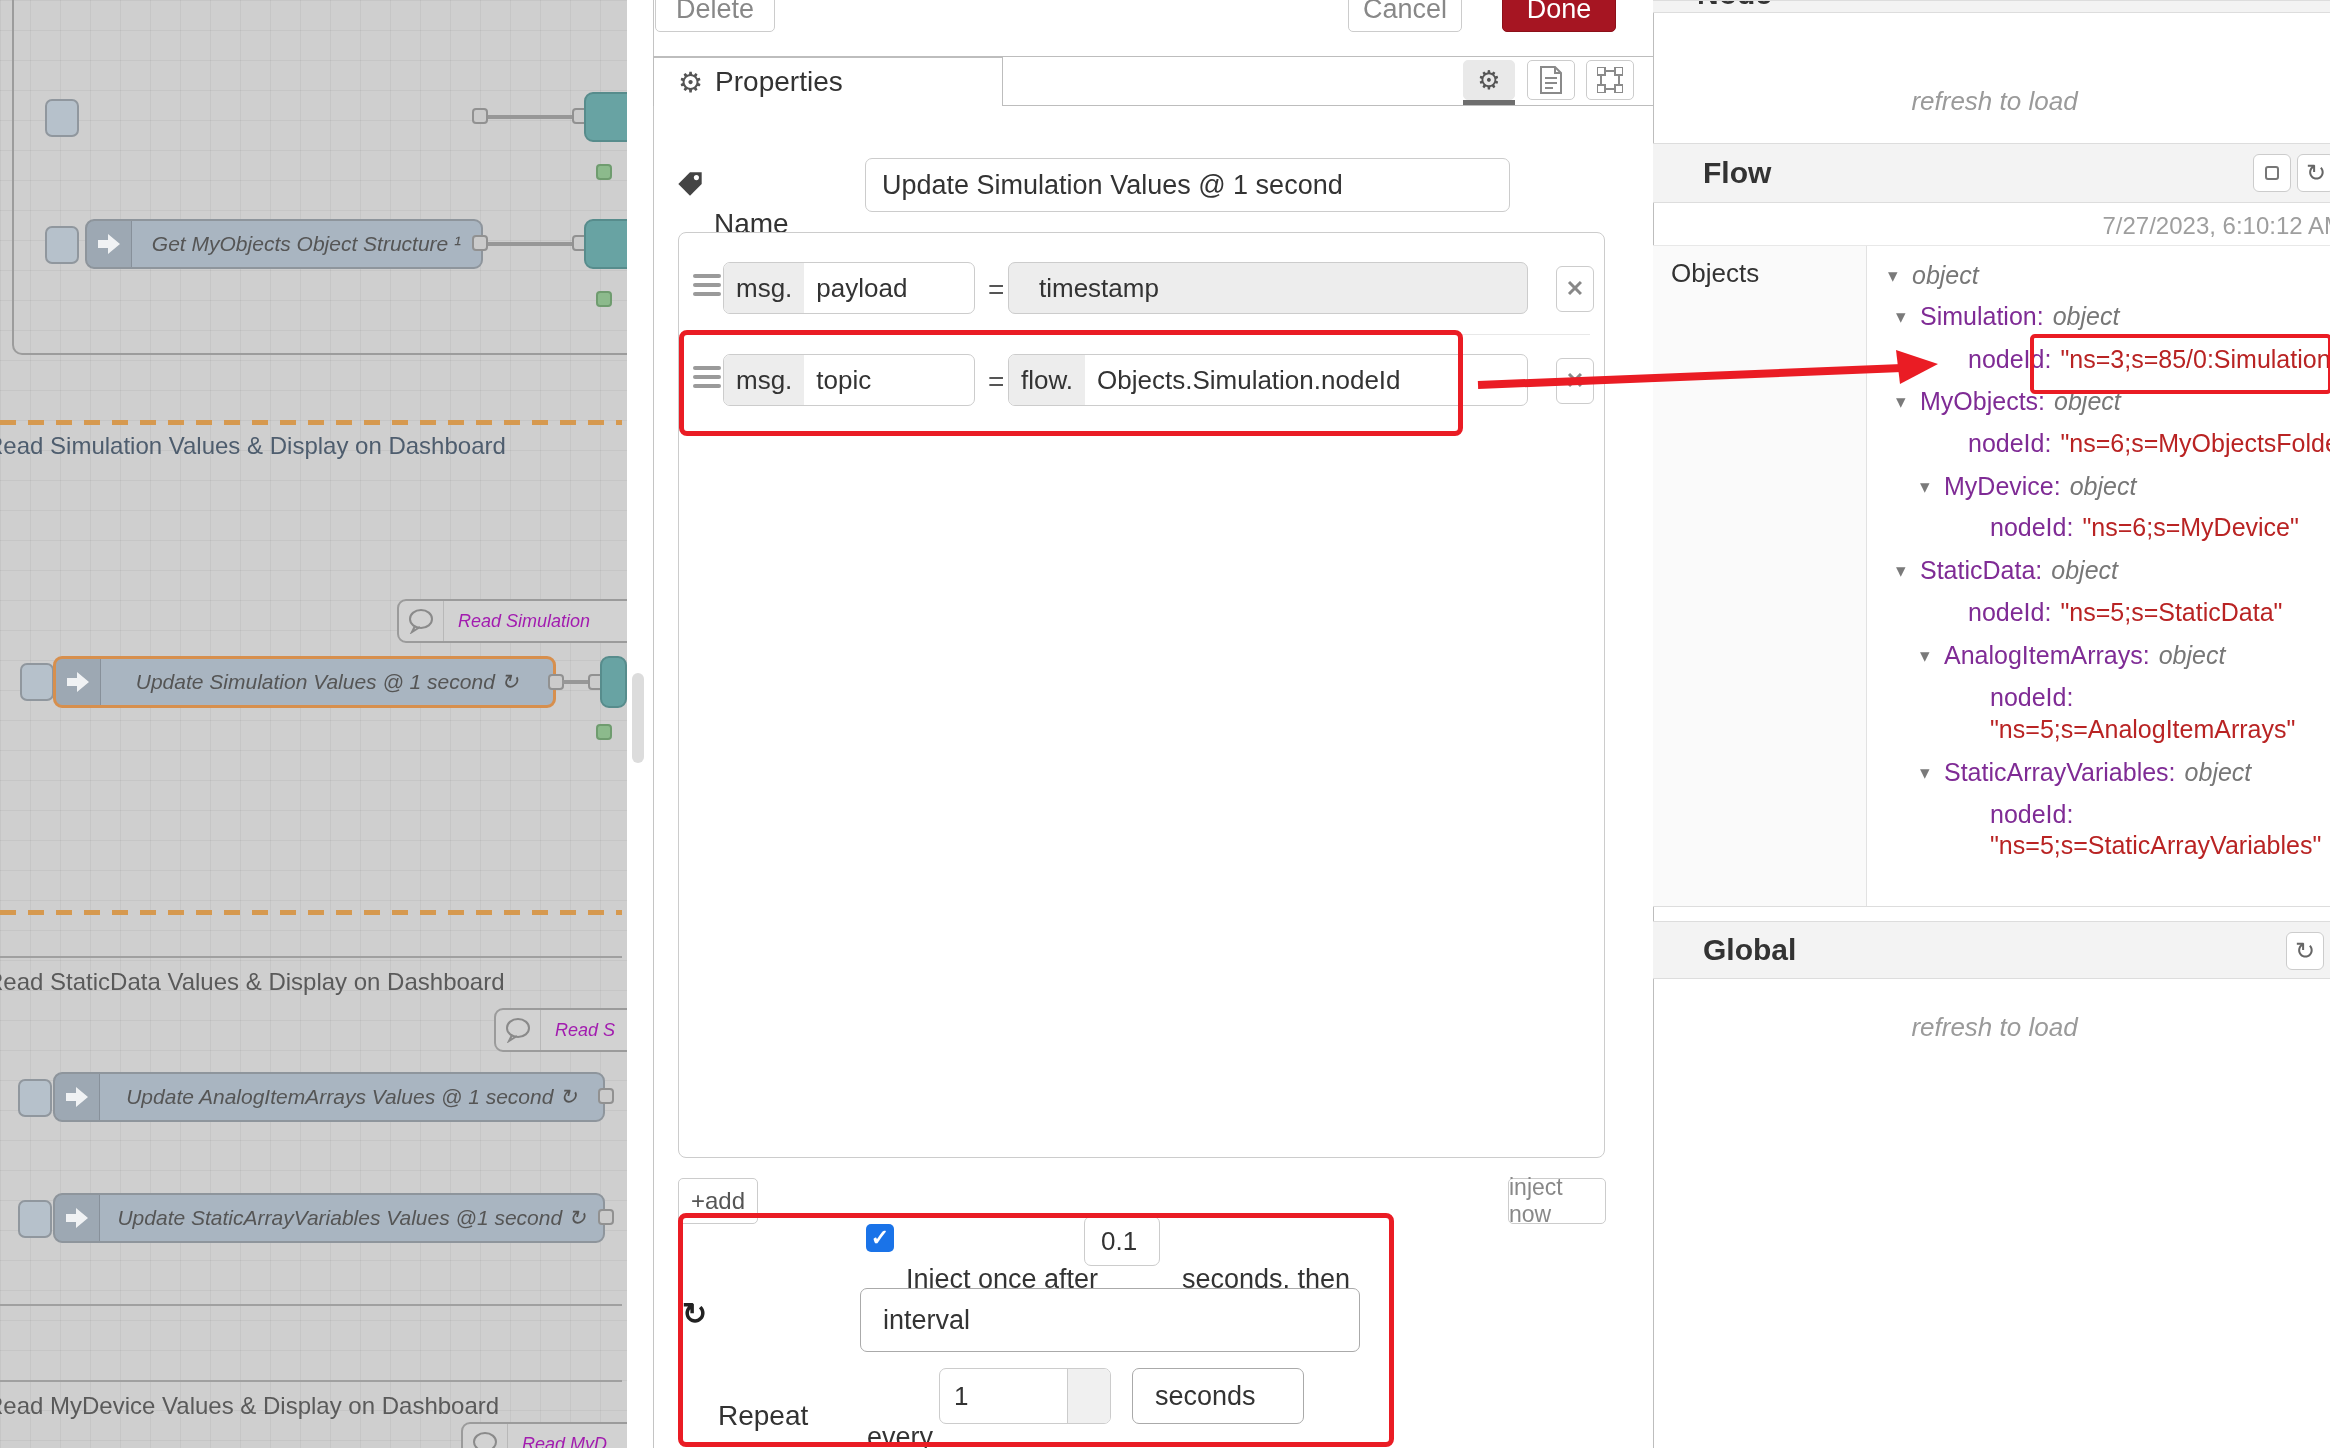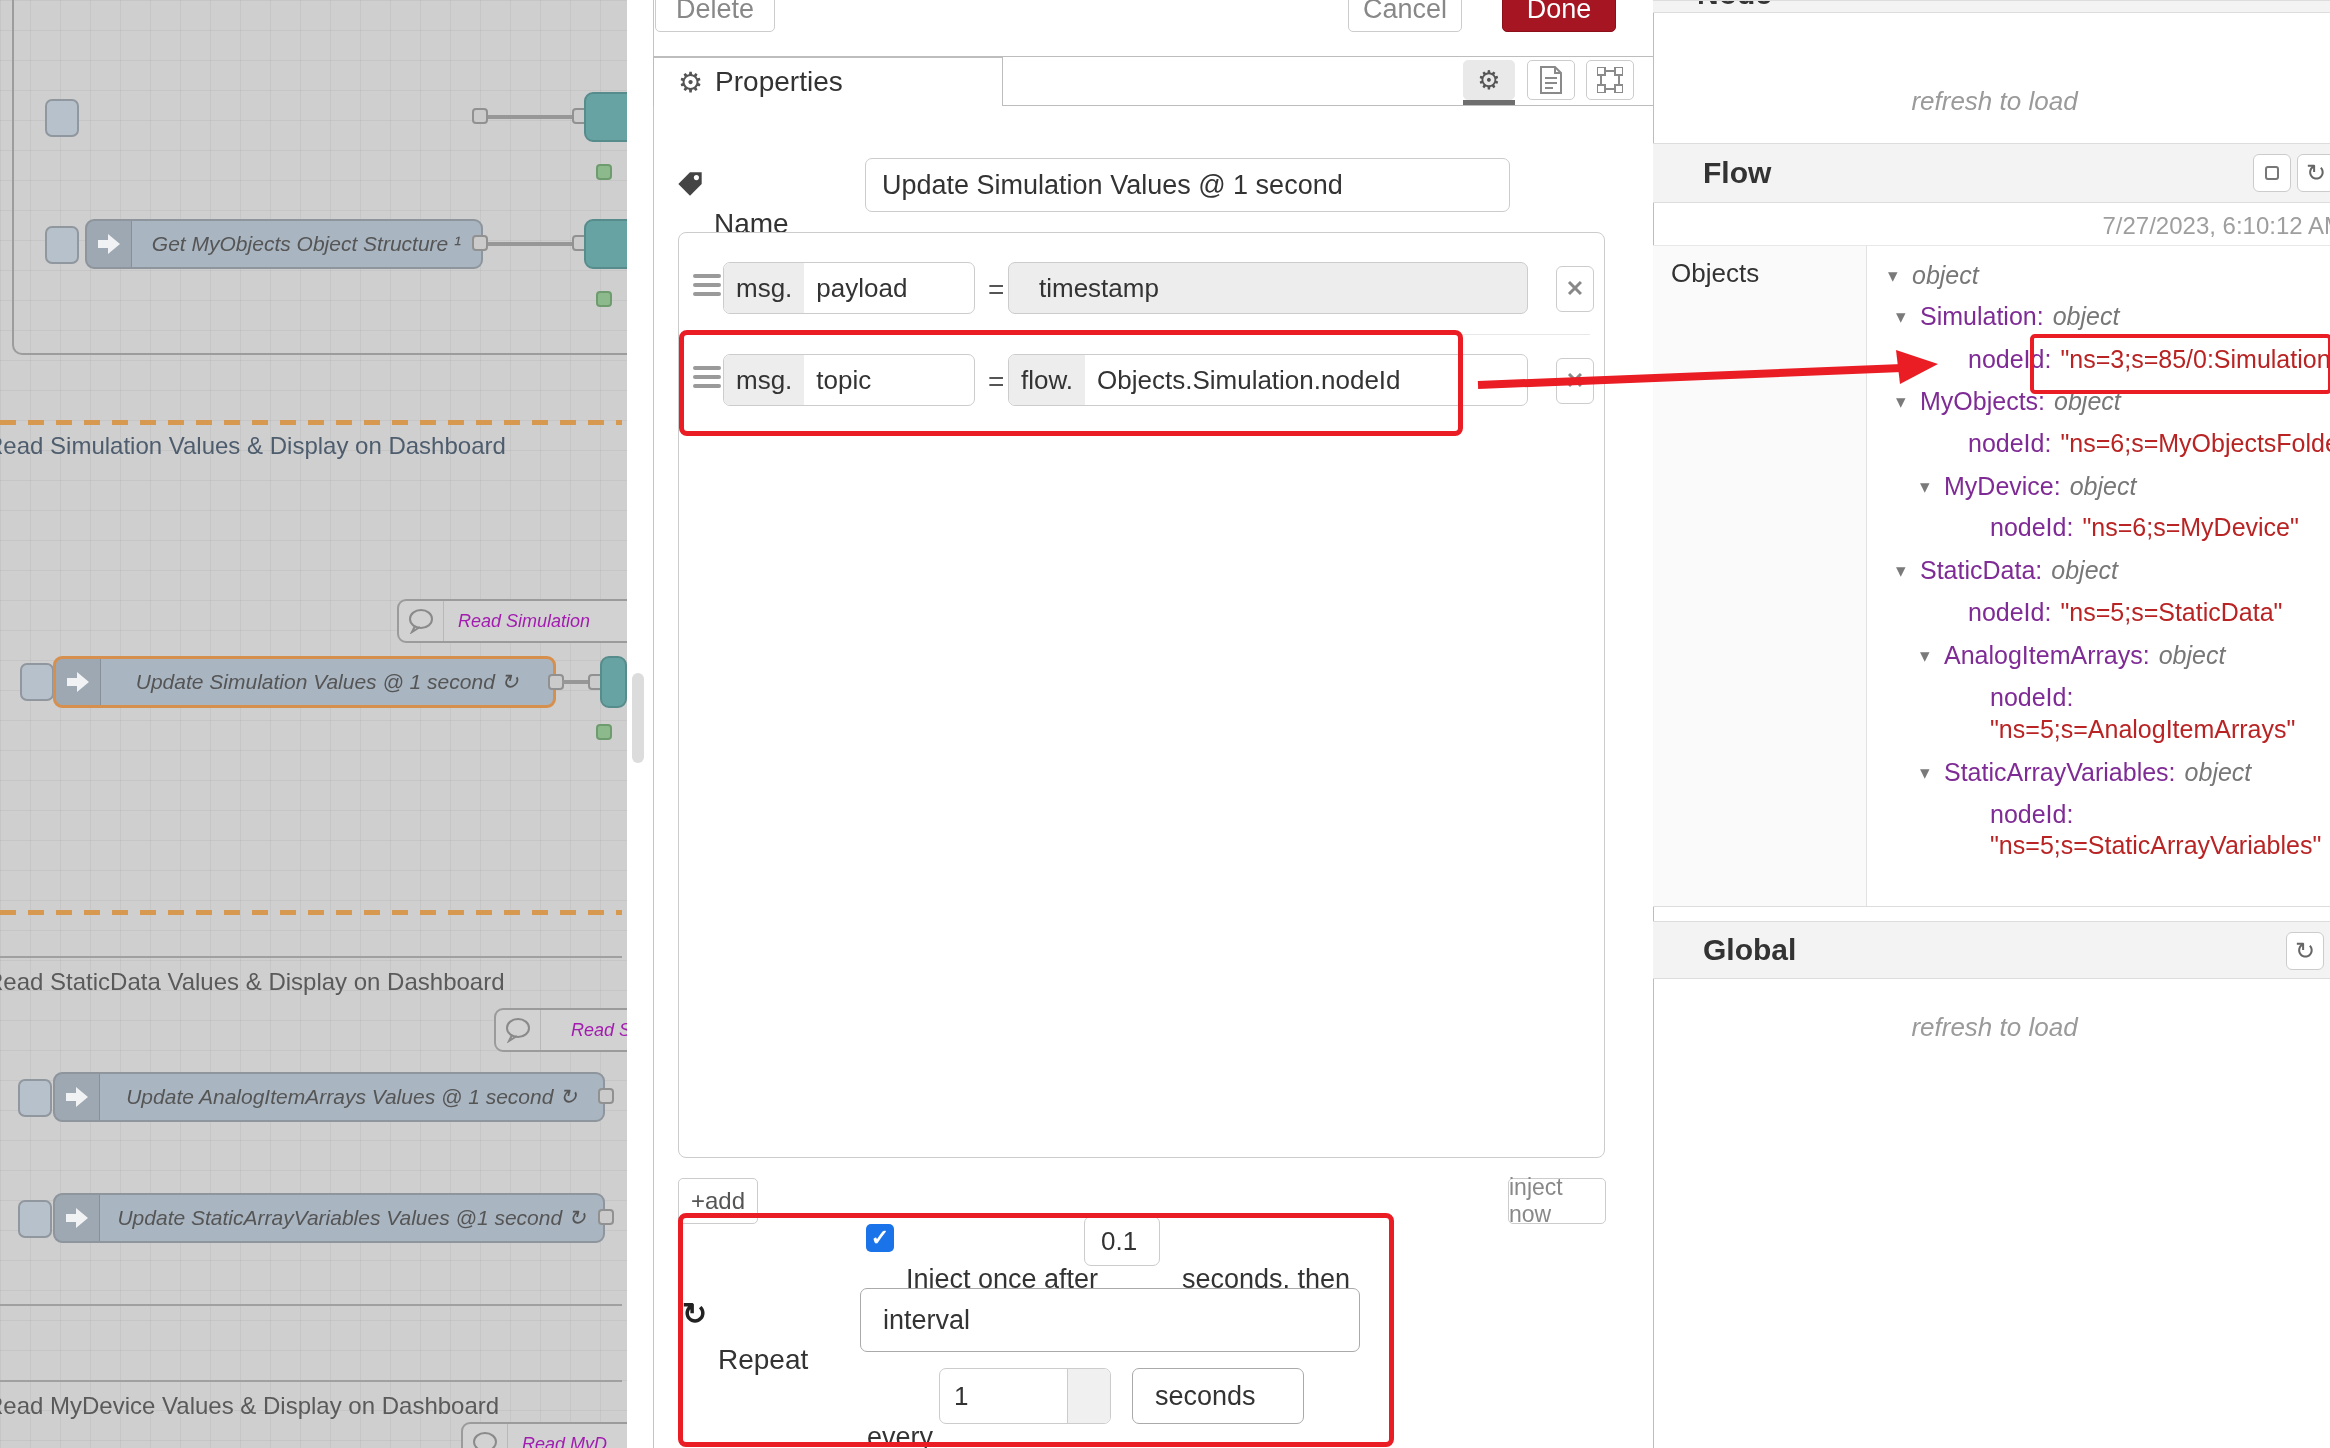--- a/index.html
+++ b/index.html
@@ -137,21 +137,21 @@
   <div class="abs port" style="left:548px;top:674px;"></div>
   <div class="abs wire" style="left:562px;top:680px;width:28px;"></div>
   <div class="abs port" style="left:588px;top:674px;"></div>
   <div class="abs teal-node" style="left:600px;top:656px;width:27px;height:52px;"></div>
   <div class="abs status-dot" style="left:596px;top:724px;"></div>
 
   <div class="abs dash" style="left:0;top:910px;width:622px;"></div>
   <div class="abs hline" style="left:0;top:956px;width:622px;"></div>
   <div class="abs grplabel gray" style="left:-14px;top:968px;">Read StaticData Values &amp; Display on Dashboard</div>
 
-  <div class="abs comment-node" style="left:494px;top:1008px;width:200px;height:44px;gap:16px;">
+  <div class="abs comment-node" style="left:494px;top:1008px;width:200px;height:44px;">
     <div class="icon-area">
       <svg width="28" height="26" viewBox="0 0 28 26">
           <ellipse cx="14" cy="11" rx="11" ry="9" fill="none" stroke="#8a8a8a" stroke-width="2"></ellipse>
           <path d="M8 18 L5 24 L13 19" fill="none" stroke="#8a8a8a" stroke-width="2"></path>
         </svg>
     </div>
     <span class="lbl">Read S</span>
   </div>
 
   <div class="abs inj-btn" style="left:18px;top:1079px;width:34px;height:38px;"></div>
@@ -280,21 +280,21 @@
 <div class="abs btn" style="left:1508px;top:1178px;width:98px;height:46px;font-size:23px;z-index:4;">inject now</div>
 
 <div class="abs redbox" style="left:678px;top:1213px;width:706px;height:224px;"></div>
 
 <div class="abs checkbox" style="left:866px;top:1224px;width:28px;height:28px;z-index:4;">✓</div>
 <div class="abs field-label" style="left:906px;top:1224px;font-size:27px;z-index:4;">Inject once after</div>
 <input class="abs text-input" style="left: 1084px; top: 1216px; width: 76px; height: 50px; font-size: 26px; z-index: 4;" value="0.1">
 <div class="abs field-label" style="left:1182px;top:1224px;font-size:27px;z-index:4;">seconds, then</div>
 
 <div class="abs" style="left:682px;top:1296px;font-size:30px;font-weight:bold;color:#222;z-index:4;">↻</div>
-<div class="abs field-label" style="left:718px;top:1304px;z-index:4;">Repeat</div>
+<div class="abs field-label" style="left:718px;top:1360px;z-index:4;">Repeat</div>
 <div class="abs select" style="left:860px;top:1288px;width:500px;height:64px;z-index:4;">
   <span>interval</span>
 
 </div>
 
 <div class="abs field-label" style="left:867px;top:1382px;font-size:27px;z-index:4;">every</div>
 <div class="abs spinner" style="left:939px;top:1368px;width:172px;height:56px;z-index:4;">
   <div class="num">1</div>
   <div class="arrows">
     <div></div>

